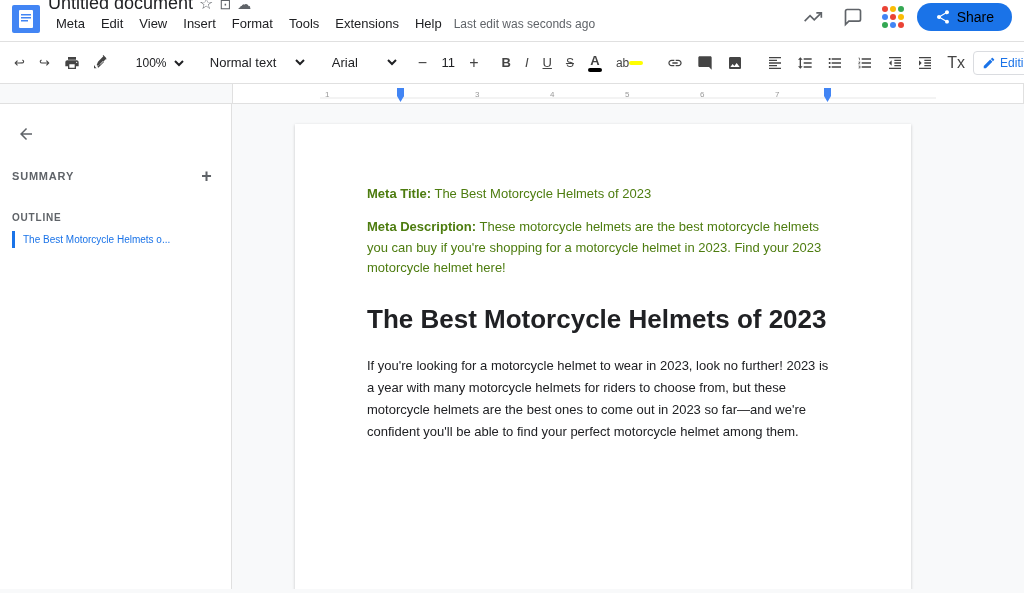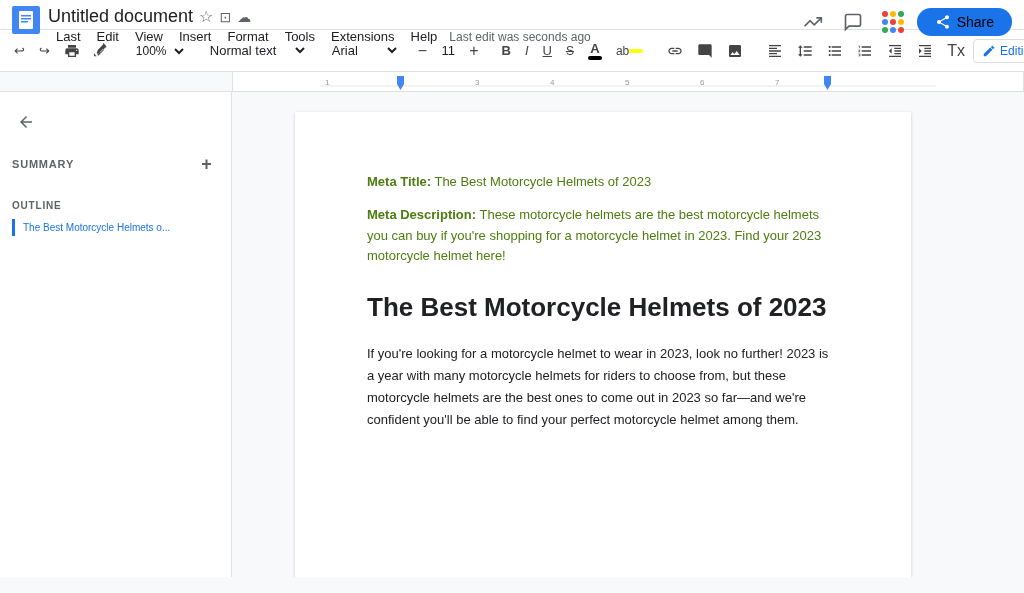--- a/index.html
+++ b/index.html
@@ -1,24 +1,24 @@
 <!DOCTYPE html>
 <html><head>
   <meta charset="utf-8">
   <style>
     * { box-sizing: border-box; margin: 0; padding: 0; }
     body { font-family: Arial, sans-serif; font-size: 13px; background: #f8f9fa; overflow: hidden; height: 593px; }
 
     
     #title-bar {
       display: flex;
-      align-items: flex-start;
+      align-items: flex-end;
       padding: 6px 12px 8px 12px;
       background: #fff;
-      height: 30px;
+      height: 42px;
       border-bottom: 1px solid #e0e0e0;
     }
     #doc-icon {
       width: 28px; height: 28px; margin-right: 8px; flex-shrink: 0;
     }
     #doc-title-area { display: flex; flex-direction: column; flex: 1; }
     #doc-title {
       font-size: 18px; color: #202124; font-family: Arial, sans-serif; font-weight: 400;
       border: none; outline: none; background: transparent;
     }
@@ -167,21 +167,21 @@
     <div style="display:flex; align-items:center; gap:6px;">
       <span id="doc-title" style="font-size:18px; color:#202124; cursor:pointer;">Untitled document</span>
 
       <span style="color:#5f6368; font-size:16px; cursor:pointer;">☆</span>
 
       <span style="color:#5f6368; font-size:14px; cursor:pointer;">⊡</span>
 
       <span style="color:#5f6368; font-size:14px; cursor:pointer;">☁</span>
     </div>
     <div id="menu-bar">
-      <span class="menu-item">Last</span>
+      <span class="menu-item">Meta</span>
       <span class="menu-item">Edit</span>
       <span class="menu-item">View</span>
       <span class="menu-item">Insert</span>
       <span class="menu-item">Format</span>
       <span class="menu-item">Tools</span>
       <span class="menu-item">Extensions</span>
       <span class="menu-item">Help</span>
       <span id="last-edit">Last edit was seconds ago</span>
     </div>
   </div>

